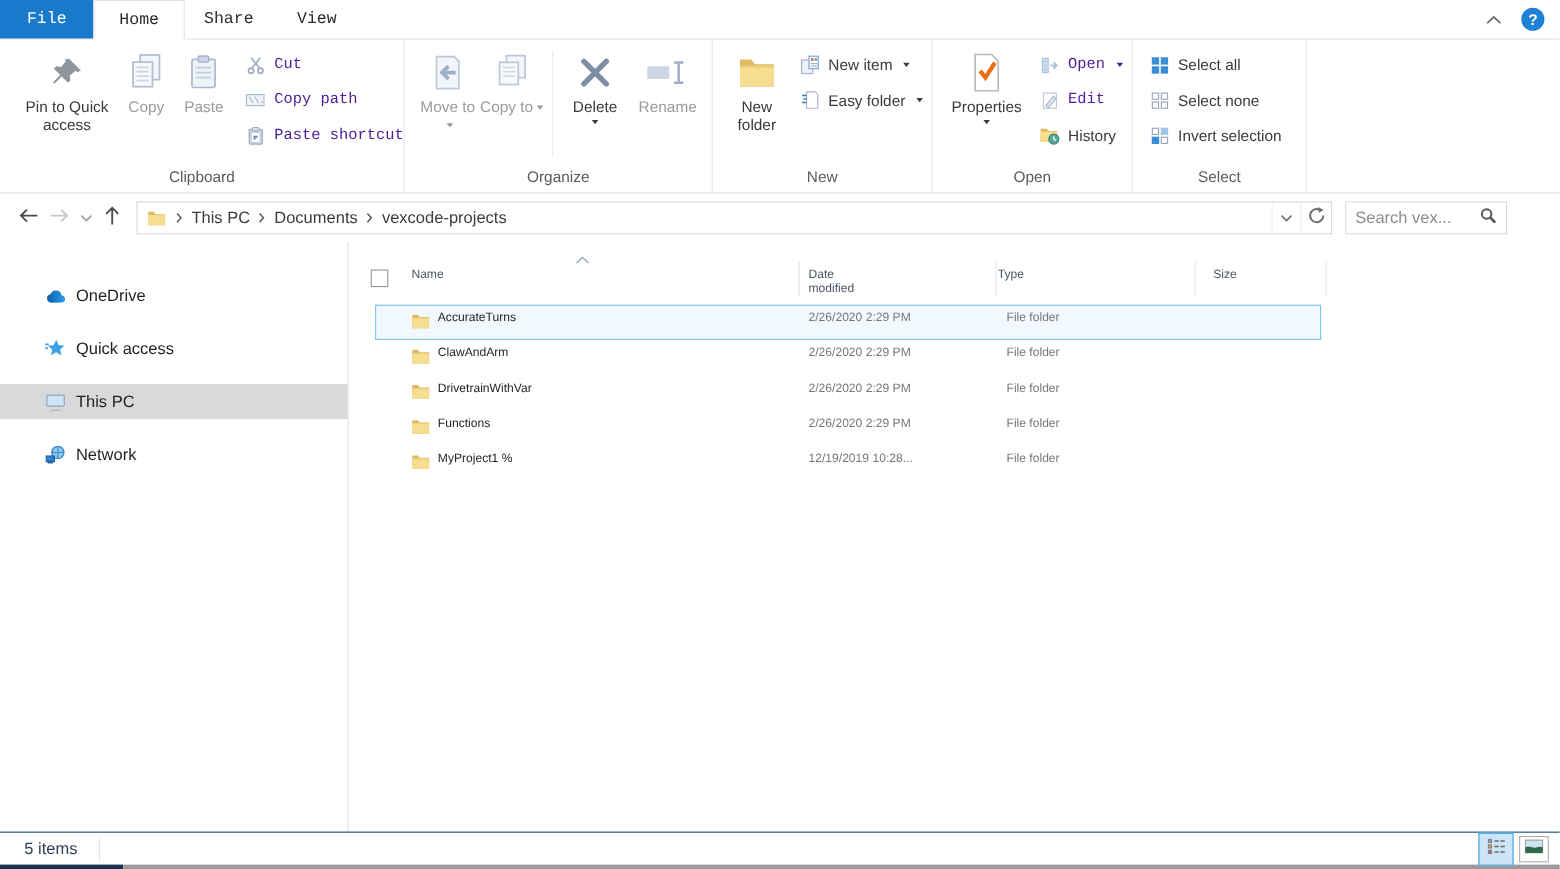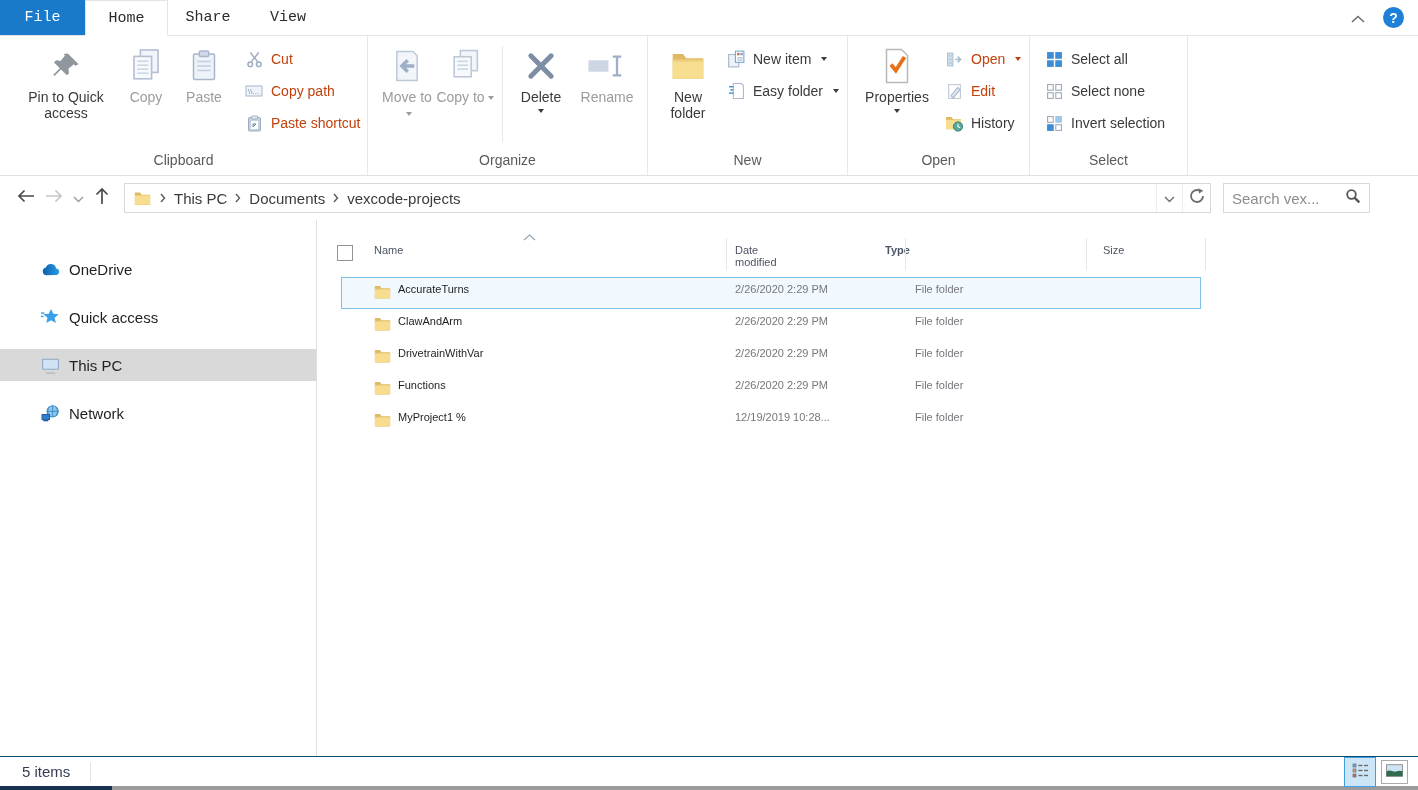--- a/index.html
+++ b/index.html
@@ -27,21 +27,21 @@
   .g-select    { width:158px; padding-left:14px; }
   .g-fill { flex:1; border-right:none; }
 
   .bigbtn { display:flex; flex-direction:column; align-items:center; padding-top:10px; font-size:14px; line-height:16px; text-align:center; color:#3a3a3a; }
   .bigbtn .bicon { height:40px; display:flex; align-items:center; justify-content:center; }
   .bigbtn .blbl { margin-top:3px; }
   .bigbtn.disabled { color:#9b9b9b; }
 
   .smallcol { display:flex; flex-direction:column; margin-top:12px; }
   .smallbtn { display:flex; align-items:center; gap:7px; height:22px; margin-bottom:10px; font-size:14px; color:#3a3a3a; white-space:nowrap; }
-  .smallbtn.disabled { color:#c2410c; }
+  .smallbtn.disabled { color:#4c1d95;font-family:Liberation Mono, monospace; }
   .sicon { width:20px; height:20px; display:flex; align-items:center; justify-content:center; flex-shrink:0; }
 
   .caret { display:inline-block; width:0; height:0; border-left:3.5px solid transparent; border-right:3.5px solid transparent; border-top:4px solid currentColor; vertical-align:middle; margin-left:3px; }
   .caret-under { display:block; margin:4px auto 0; }
   .vdiv { width:1px; height:96px; background:#e8e8e8; margin:10px 8px 0; }
 
   
   .addressbar { height:44px; display:flex; align-items:center; background:#fff; padding:0 12px 0 12px; }
   .navbtn { width:28px; height:28px; display:flex; align-items:center; justify-content:center; }
   .navbtn.small { width:20px; }
@@ -60,21 +60,21 @@
   .sidebar { width:317px; border-right:1px solid #e0e0e0; padding-top:33px; }
   .side-item { height:32px; display:flex; align-items:center; gap:9px; padding-left:41px; font-size:15px; color:#1f1f1f; margin-bottom:16px; }
   .side-item.selected { background:#d9d9d9; }
   .side-icon { width:19px; height:18px; display:flex; align-items:center; justify-content:center; flex-shrink:0; }
 
   .filelist { flex:1; position:relative; font-size:11px; }
   .lh { position:absolute; top:8px; height:38px; color:#4c5565; }
   .lh-check { left:20px; top:17px; width:16px; height:16px; border:1px solid #949494; background:#fff; position:absolute; }
   .lh-name  { left:57px;  top:16px; position:absolute; }
   .lh-date  { left:418px; top:16px; position:absolute; }
-  .lh-type  { left:568px; top:16px; position:absolute;font-weight:bold; }
+  .lh-type  { left:590px; top:16px; position:absolute; }
   .lh-size  { left:786px; top:16px; position:absolute; }
   .lh-sortchev { left:206px; top:3px; position:absolute; }
   .colsep { position:absolute; top:10px; width:1px; height:32px; background:#e6e6e6; }
 
   .rows { position:absolute; top:57px; left:24px; }
   .frow { position:relative; width:860px; height:32px; }
   .frow.selected { background:#f2f9fe; border:1px solid #7cc1e8; }
   .frow .ficon { position:absolute; left:33px; top:7px; width:17px; height:16px; }
   .frow.selected .ficon { left:32px; top:6px; }
   .f-name { position:absolute; left:57px; top:6px; color:#1f1f1f; }

